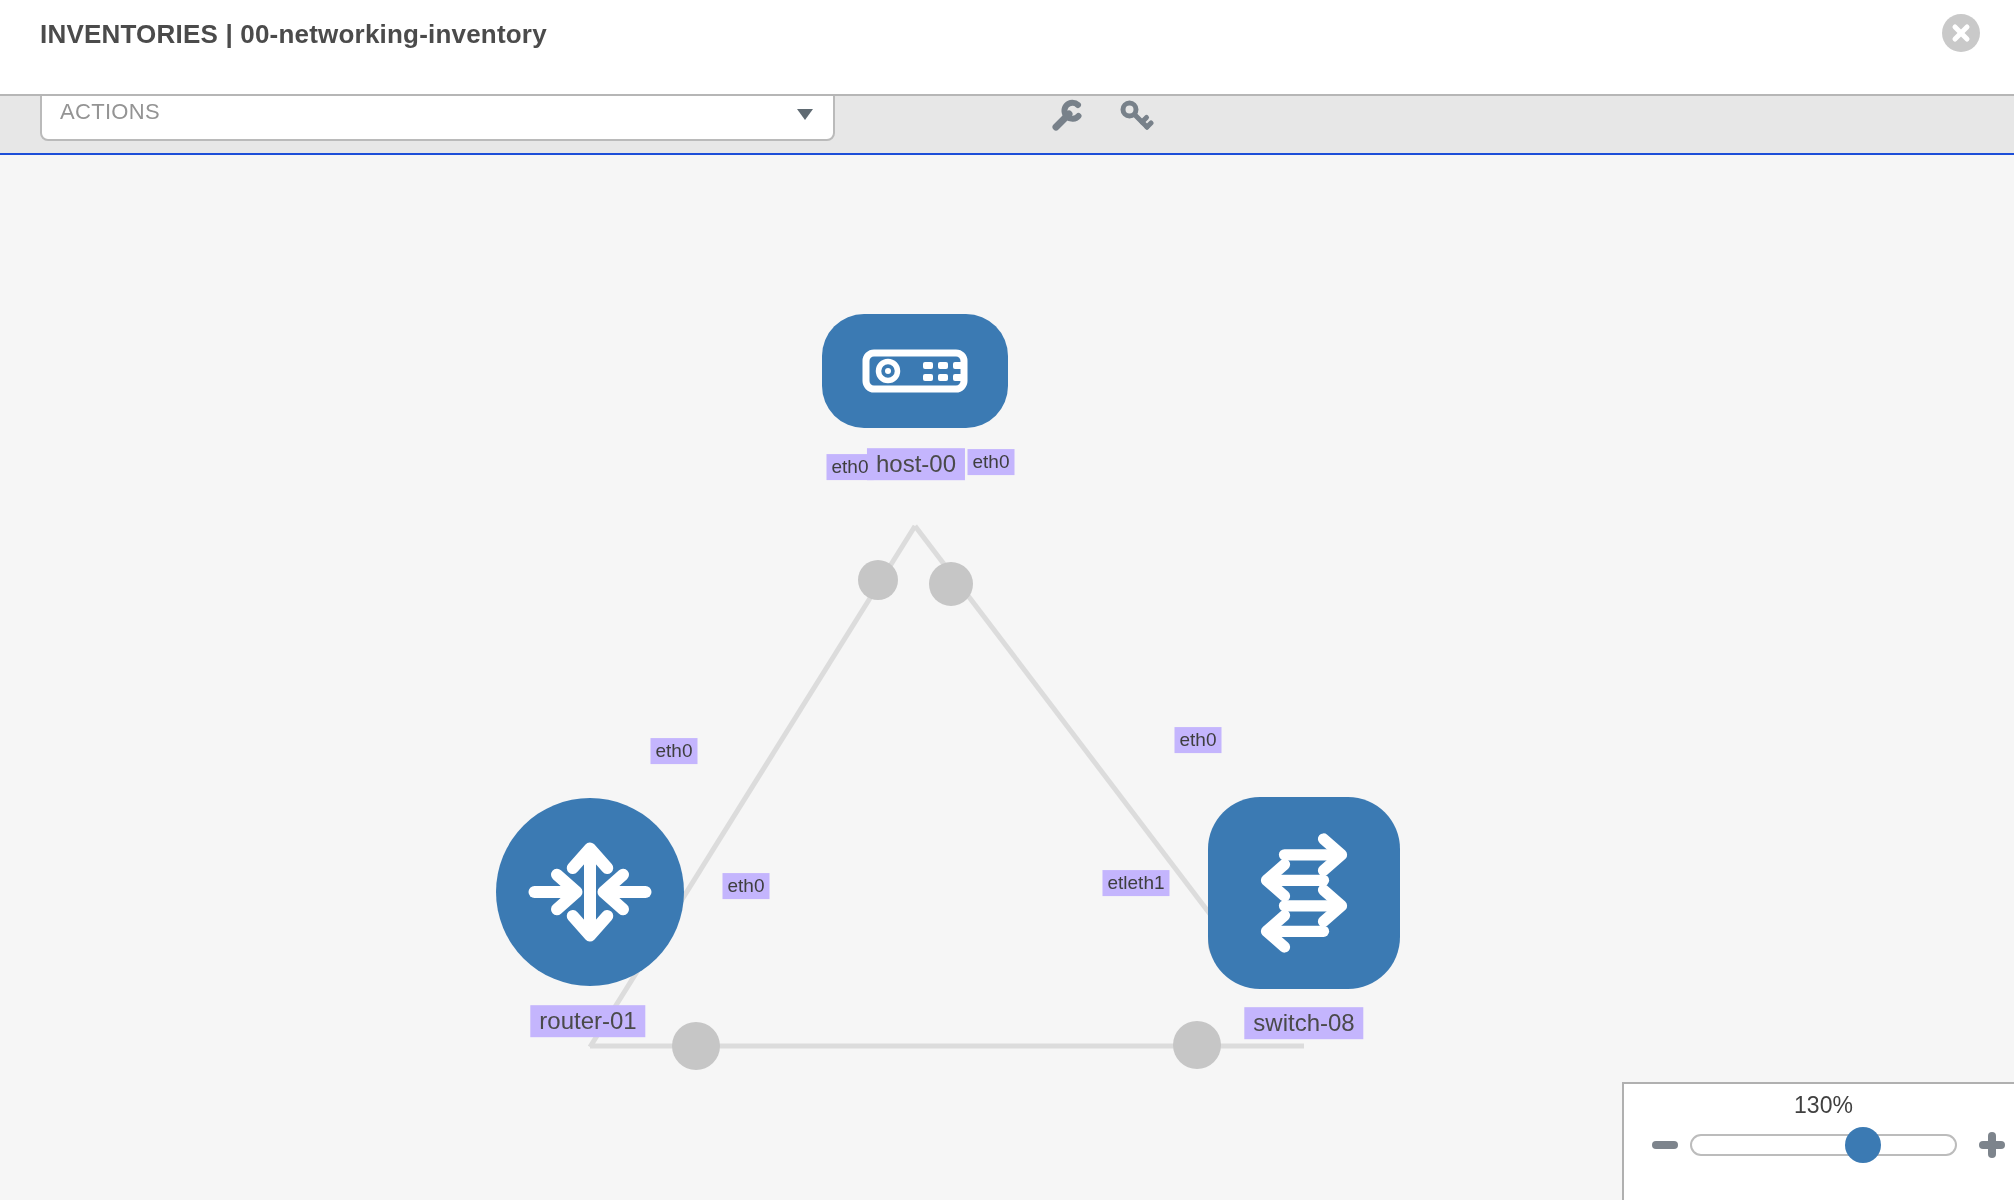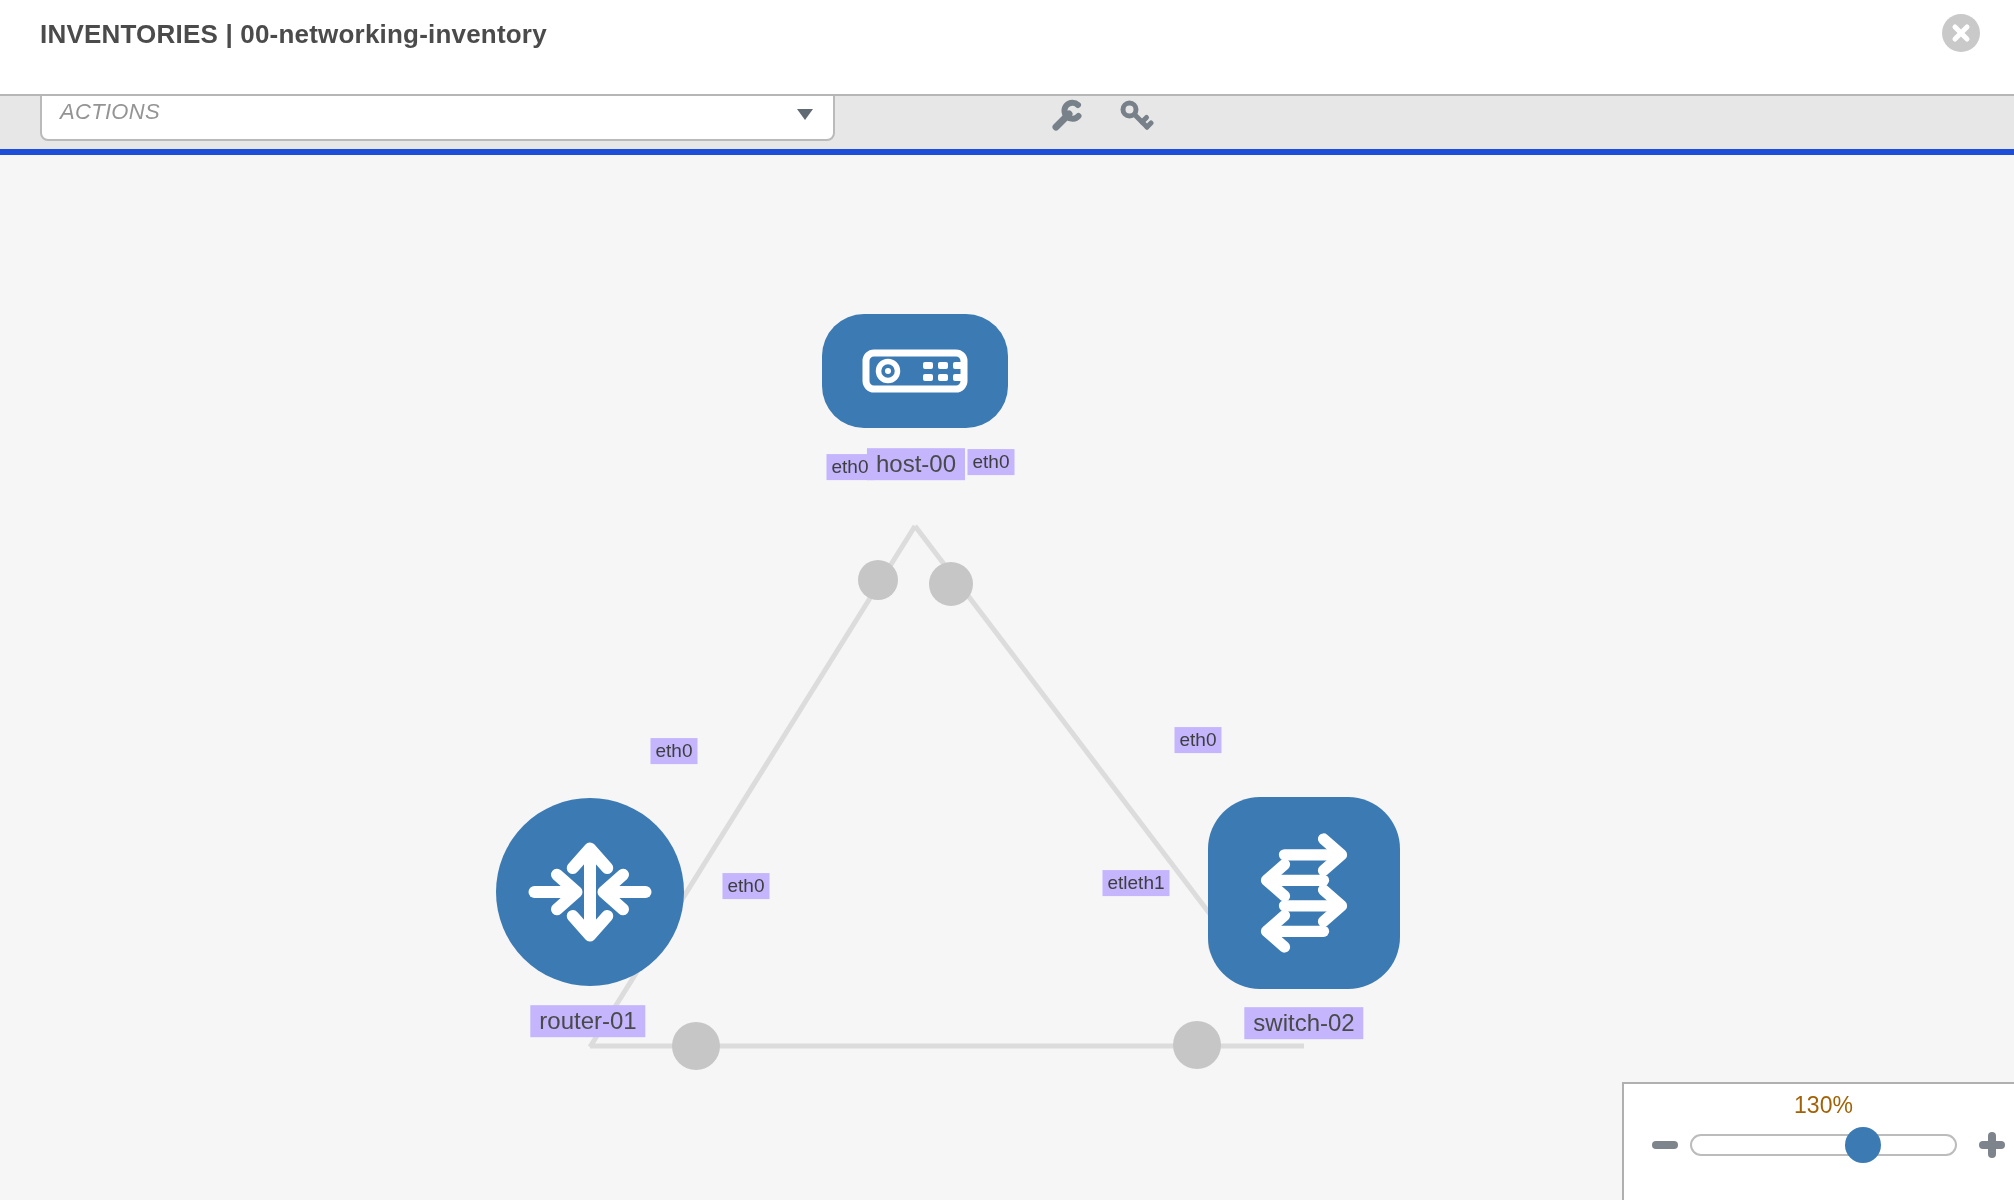--- a/index.html
+++ b/index.html
@@ -10,21 +10,21 @@
   .header { position:absolute; left:0; top:0; width:2014px; height:96px;
     background:#ffffff; border-bottom:2px solid #b6b6b6; z-index:5; }
   .page-title { position:absolute; left:40px; top:19px; font-size:26px;
     font-weight:bold; color:#4b4b4b; letter-spacing:.2px; }
   .close-btn { position:absolute; right:34px; top:14px; width:38px; height:38px;
     border-radius:50%; background:#c9c9c9; display:flex; align-items:center;
     justify-content:center; cursor:pointer; }
 
   
   .toolbar { position:absolute; left:0; top:76px; width:2014px; height:79px;
-    background:#e7e7e7; border-bottom:6px solid #1d4ed8; z-index:5;font-style:italic; }
+    background:#e7e7e7; border-bottom:2px solid #1d4ed8; z-index:5; }
   .dropdown { position:absolute; top:7px; height:58px; background:#ffffff;
     border:2px solid #bababa; border-radius:8px; display:flex;
     align-items:center; cursor:pointer; }
   .dd-actions { left:40px;  width:795px; }
   .dd-search  { left:1183px; width:790px; }
   .dd-label { margin-left:18px; font-size:22px; color:#949494; letter-spacing:.3px; }
   .caret { position:absolute; right:20px; top:24px; width:0; height:0;
     border-left:8px solid transparent; border-right:8px solid transparent;
     border-top:11px solid #5f6a72; }
   .tool-icon { position:absolute; top:22px; width:36px; height:36px; cursor:pointer; }
@@ -55,21 +55,21 @@
   .if-mid-left     { left:674px;  top:751px; }
   .if-mid-right    { left:1198px; top:740px; }
   .if-router-right { left:746px;  top:886px; }
   .if-switch-left  { left:1136px; top:883px; }
 
   
   .zoom-panel { position:absolute; left:1622px; top:1082px; width:392px; height:118px;
     background:#ffffff; border-left:2px solid #b0b0b0; border-top:2px solid #b0b0b0;
     z-index:4; }
   .zoom-level { position:absolute; left:66px; top:8px; width:267px;
-    text-align:center; font-size:23px; color:#a16207; }
+    text-align:center; font-size:23px; color:#404040; }
   .zoom-track { position:absolute; left:66px; top:50px; width:267px; height:22px;
     background:#ffffff; border:2px solid #bcbcbc; border-radius:12px; cursor:pointer; }
   .zoom-thumb { position:absolute; left:221px; top:43px; width:36px; height:36px;
     border-radius:50%; background:#3b7ab3; cursor:grab; }
   .zoom-minus { position:absolute; left:28px; top:57px; width:26px; height:8px;
     border-radius:4px; background:#7d848c; cursor:pointer; }
   .zoom-plus { position:absolute; left:350px; top:43px; width:36px; height:36px; cursor:pointer; }
   .zoom-plus .h { position:absolute; left:5px; top:14px; width:26px; height:8px;
     border-radius:4px; background:#7d848c; }
   .zoom-plus .v { position:absolute; left:14px; top:5px; width:8px; height:26px;
@@ -132,21 +132,21 @@
       <path d="M -26 17 H 46"></path>
       <path d="M 26 -4 L 50 17 L 26 38"></path>
       <path d="M 26 51 H -46"></path>
       <path d="M -26 30 L -50 51 L -26 72"></path>
     </g>
   </svg>
 </div>
 
 <div class="chip node-label lbl-host">host-00</div>
 <div class="chip node-label lbl-router">router-01</div>
-<div class="chip node-label lbl-switch">switch-02</div>
+<div class="chip node-label lbl-switch">switch-08</div>
 
 <div class="chip if-host-left">eth0</div>
 <div class="chip if-host-right">eth0</div>
 <div class="chip if-mid-left">eth0</div>
 <div class="chip if-mid-right">eth0</div>
 <div class="chip if-router-right">eth0</div>
 <div class="chip if-switch-left">etleth1</div>
 
 <div class="zoom-panel">
   <div class="zoom-level">130%</div>

